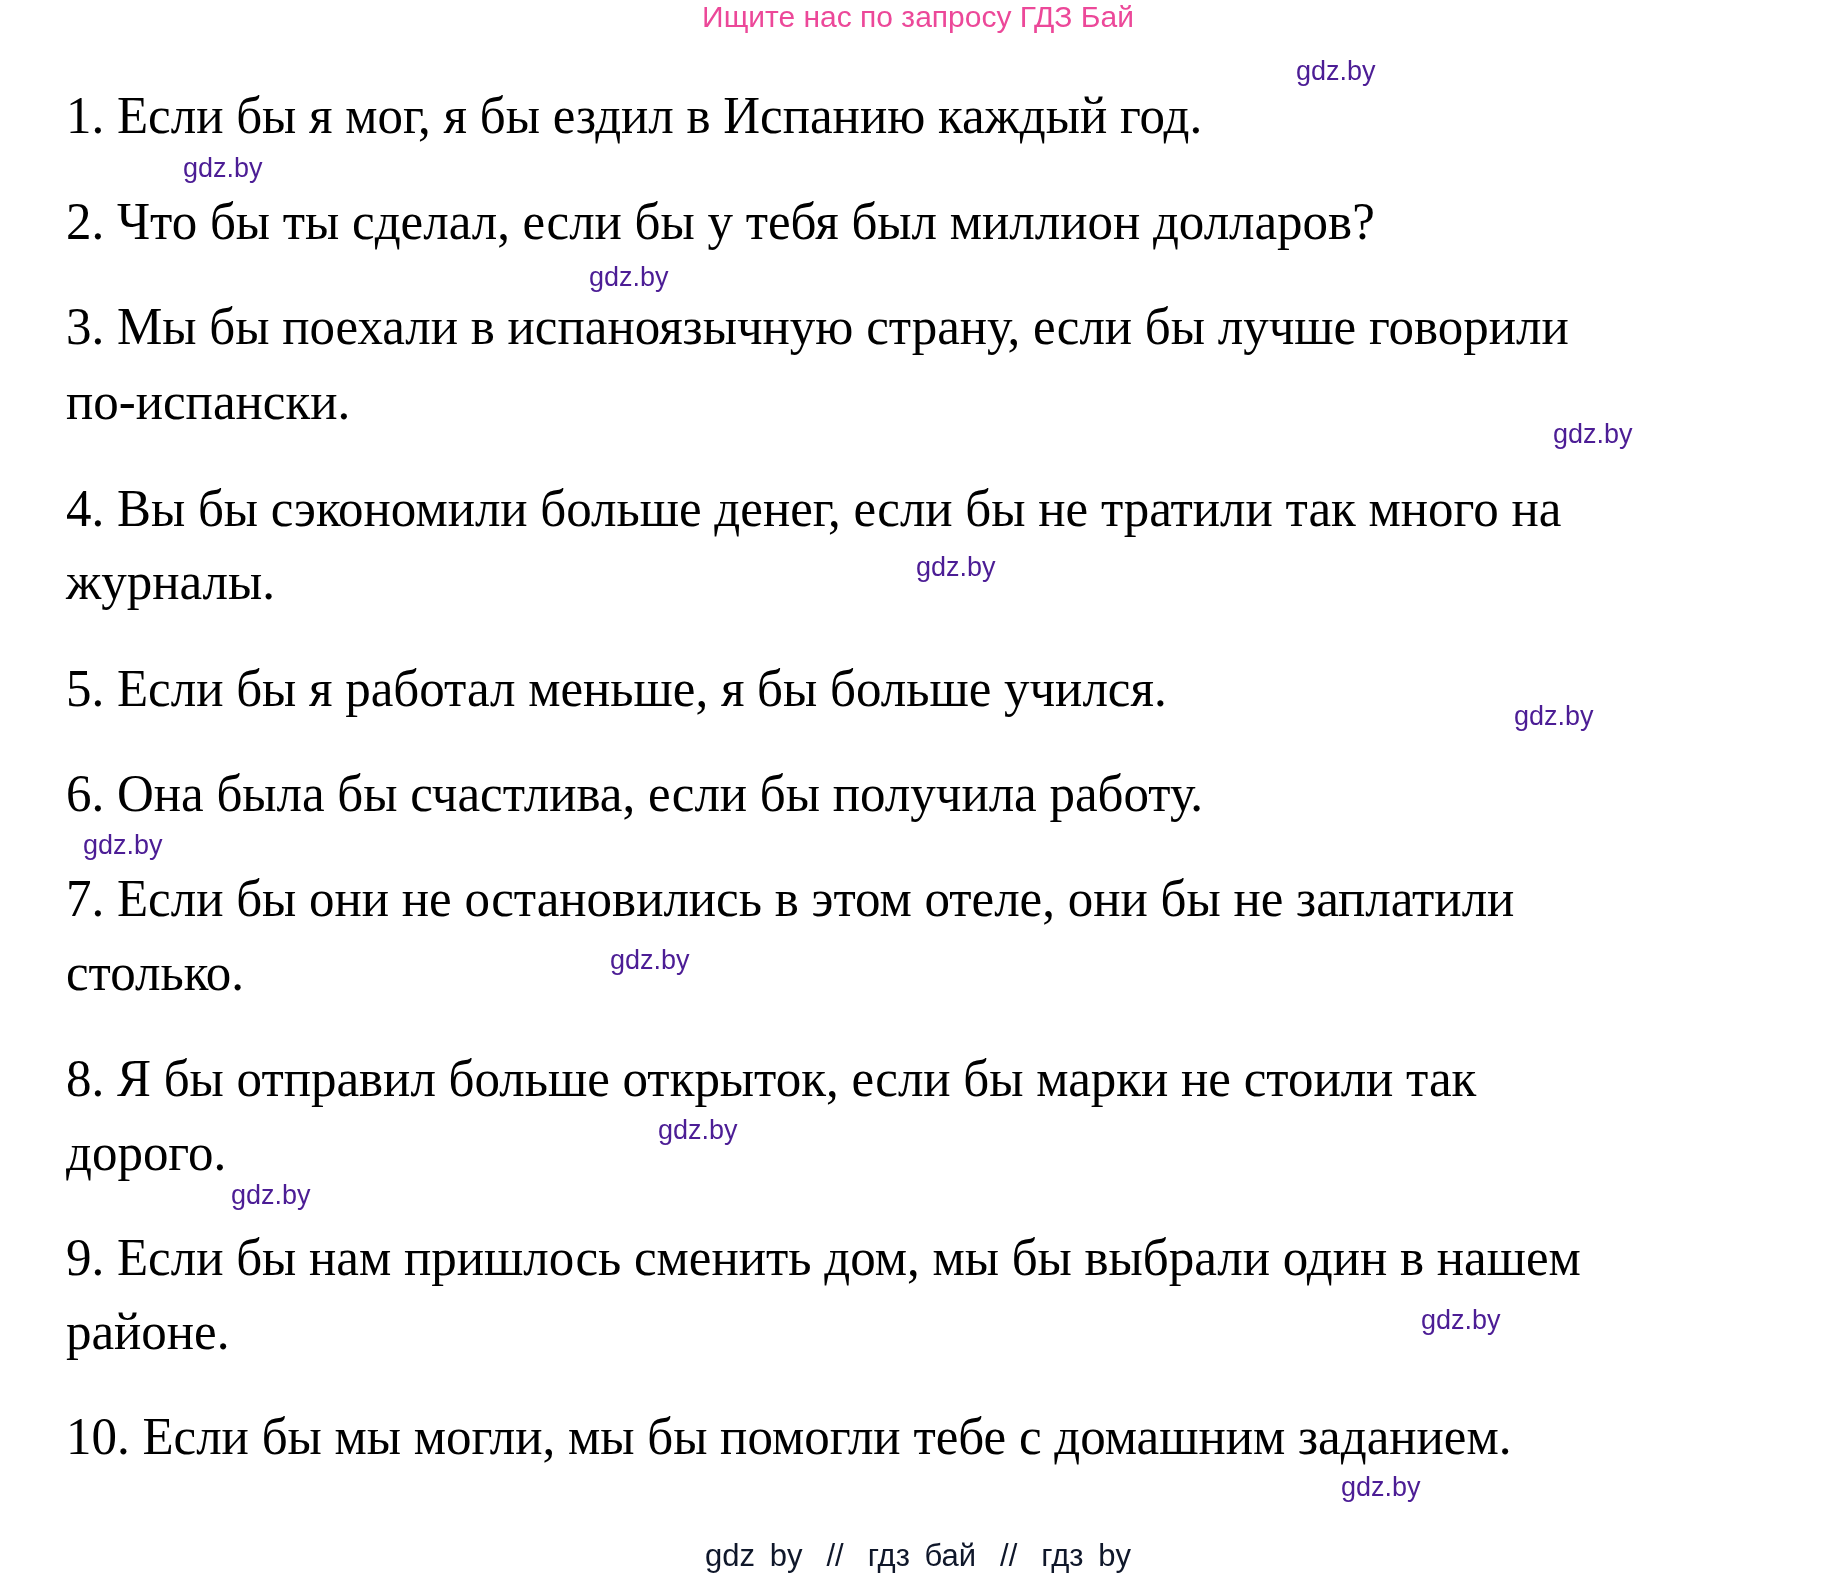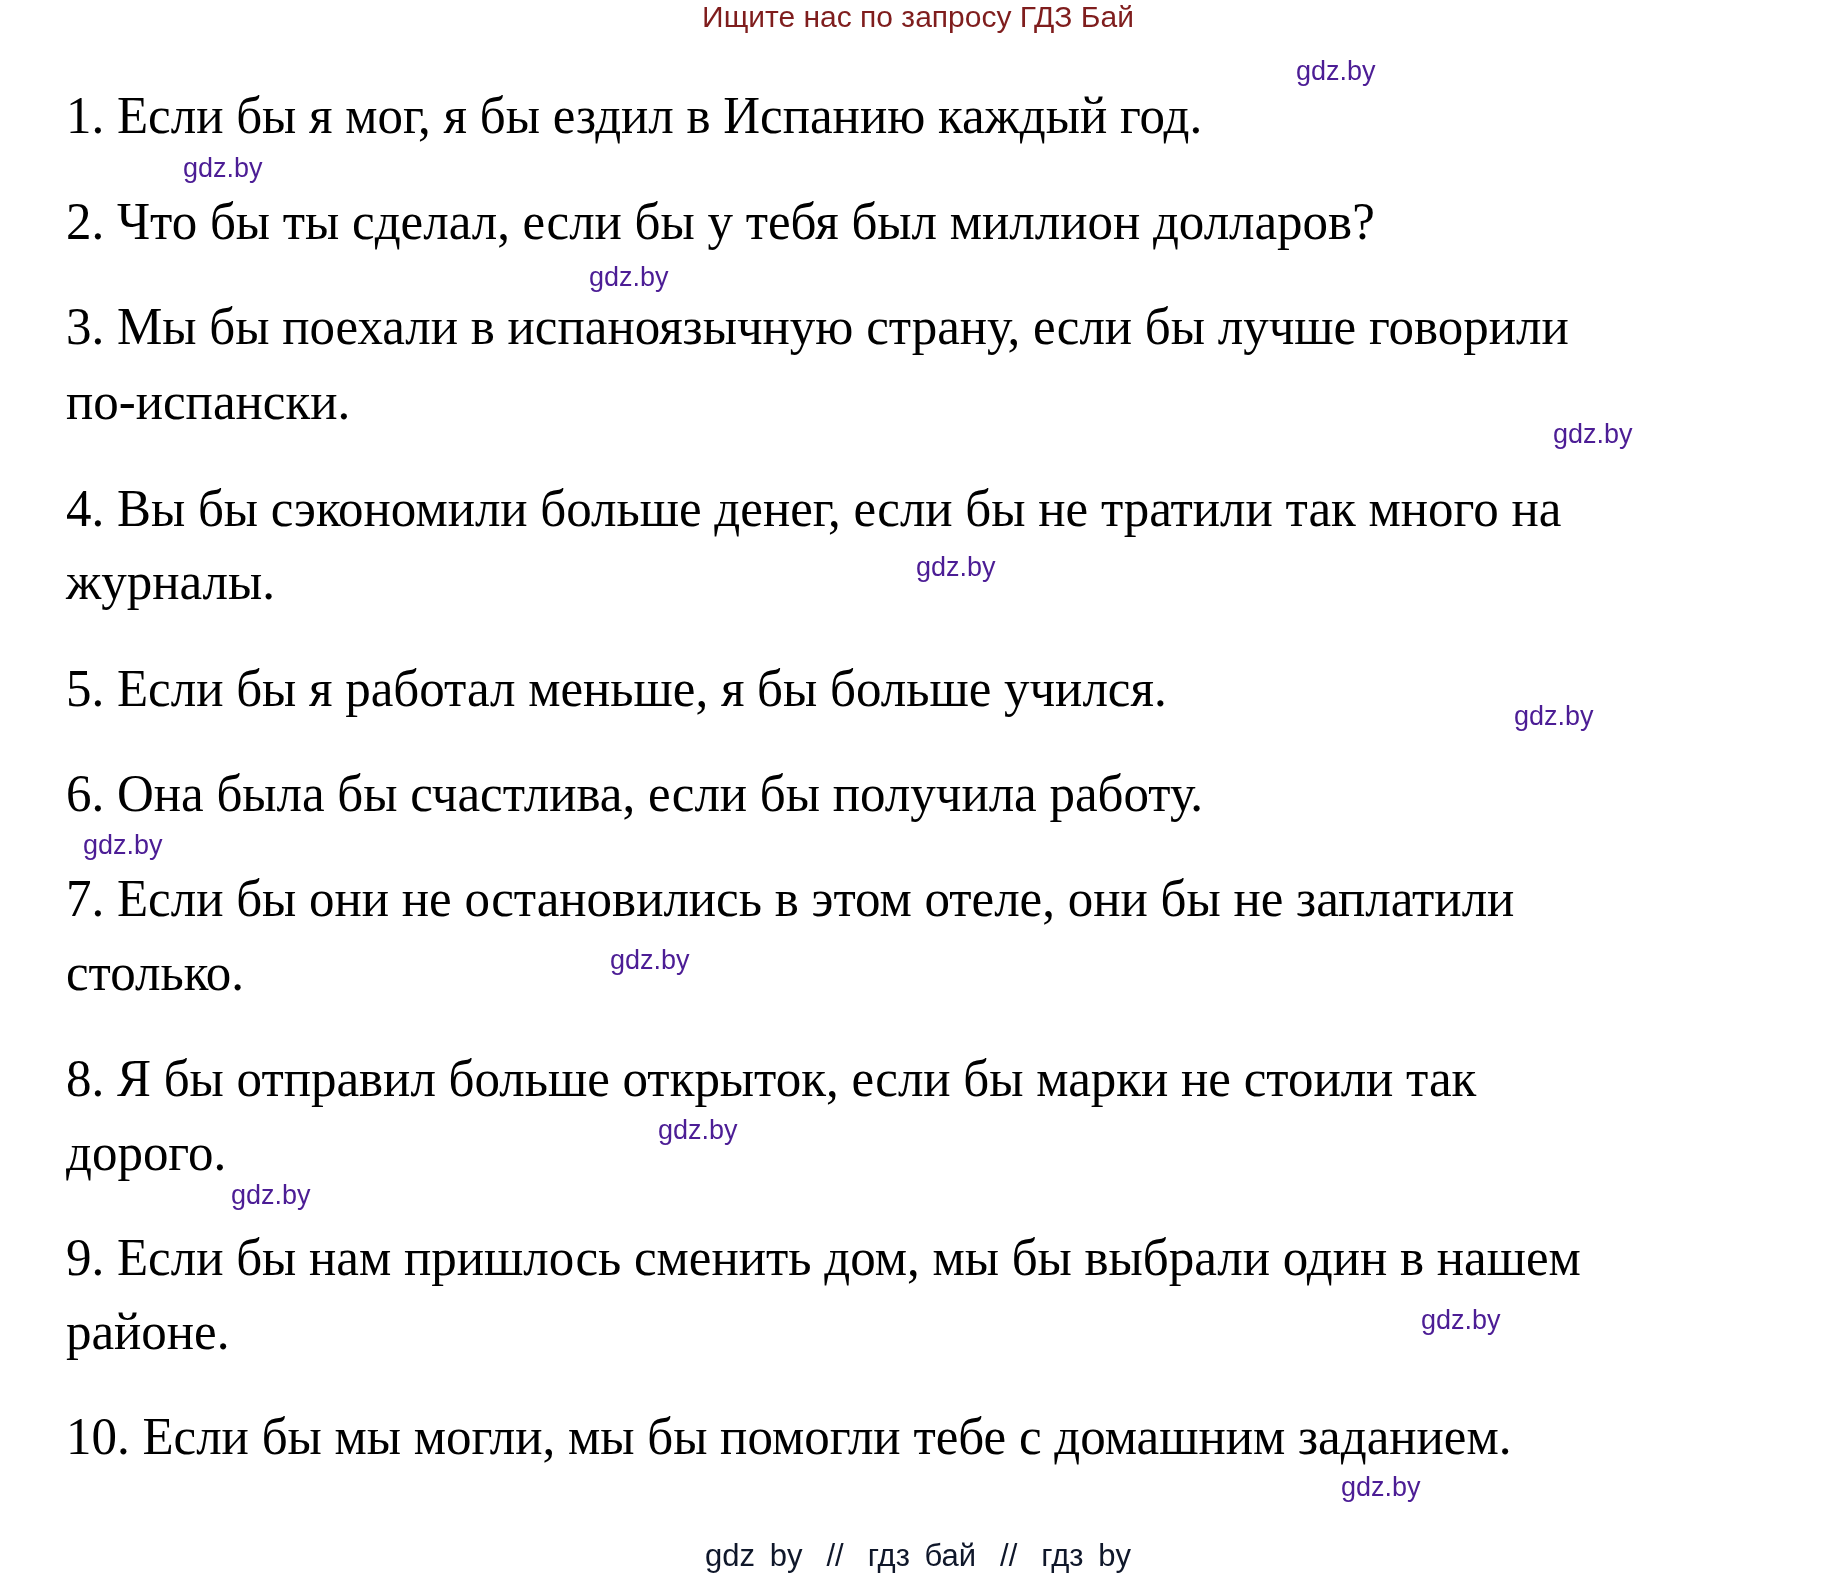--- a/index.html
+++ b/index.html
@@ -1,19 +1,19 @@
 <!DOCTYPE html>
 <html><head>
 <meta charset="utf-8">
 <style>
   html, body { margin:0; padding:0; background:#ffffff; }
   body { width:1836px; height:1578px; position:relative; overflow:hidden; }
   .top-banner {
     position:absolute; left:0; top:0; width:1836px; text-align:center;
-    font-family:"Liberation Sans", sans-serif; font-size:30px; color:#7f1d1d;
+    font-family:"Liberation Sans", sans-serif; font-size:30px; color:#ec4899;
     line-height:34px;
   }
   .footer {
     position:absolute; left:0; top:1538px; width:1836px; text-align:center;
     font-family:"Liberation Sans", sans-serif; font-size:31px; color:#0f172a;
     line-height:36px; word-spacing:6px;
   }
   .footer span { margin:0 12px; }
   .sentence {
     position:absolute; left:66px;

